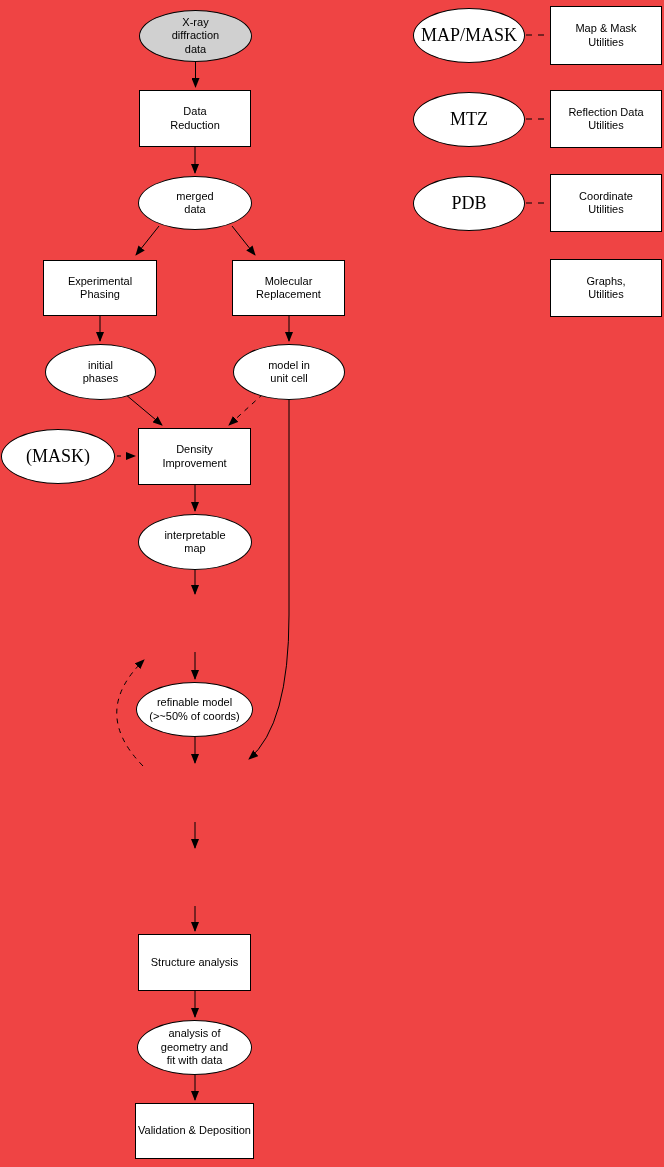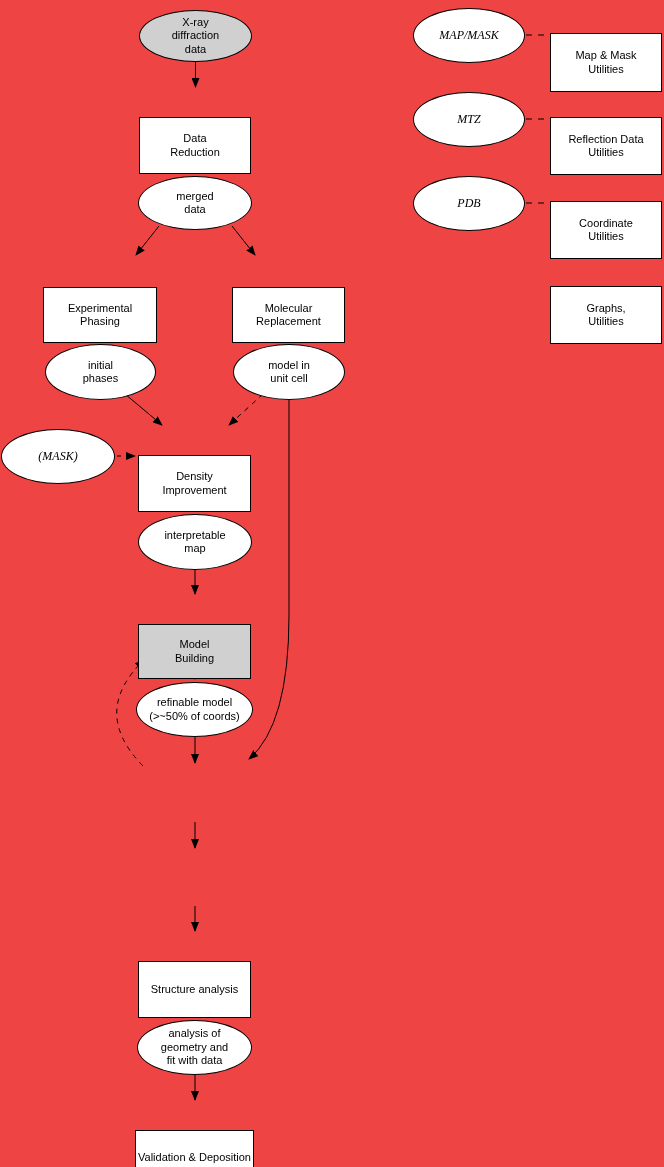--- a/index.html
+++ b/index.html
@@ -25,33 +25,32 @@
     position: absolute;
     box-sizing: border-box;
     border: 1px solid #000000;
     background: #ffffff;
     display: flex;
     align-items: center;
     justify-content: center;
     text-align: center;
     z-index: 1;
   }
-  .rect { border-radius: 0; margin-top: 27px; }
+  .rect { border-radius: 0; }
   .ellipse { border-radius: 50%; }
   .gray { background: #d0d0d0; }
   .lbl {
     white-space: pre-line;
     font-size: 11px;
     line-height: 1.22;
     color: #000000;
   }
   .serif-italic .lbl {
     font-family: "Liberation Serif", serif;
-    font-style: italic;
-    font-size: 12px;
+    font-size: 18px;
   }
 </style>
 </head>
 <body>
 
 <div id="canvas">
 
   <svg id="edges" width="664" height="1167" viewBox="0 0 664 1167">
     <defs>
       <marker id="arrow" viewBox="0 0 10 8" refX="9" refY="4" markerWidth="10" markerHeight="8" orient="auto-start-reverse">
@@ -127,24 +126,20 @@
   <div class="node rect" style="left:138px;top:428px;width:113px;height:57px">
     <span class="lbl">Density
 Improvement</span>
   </div>
 
   <div class="node ellipse" style="left:138px;top:514px;width:114px;height:56px">
     <span class="lbl">interpretable
 map</span>
   </div>
 
-  <div class="node rect gray" style="left:138px;top:597px;width:113px;height:55px">
-    <span class="lbl">Model
-Building</span>
-  </div>
 
   <div class="node ellipse" style="left:136px;top:682px;width:117px;height:55px">
     <span class="lbl">refinable model
 (&gt;~50% of coords)</span>
   </div>
 
 
 
   <div class="node rect" style="left:138px;top:934px;width:113px;height:57px">
     <span class="lbl">Structure analysis</span>

